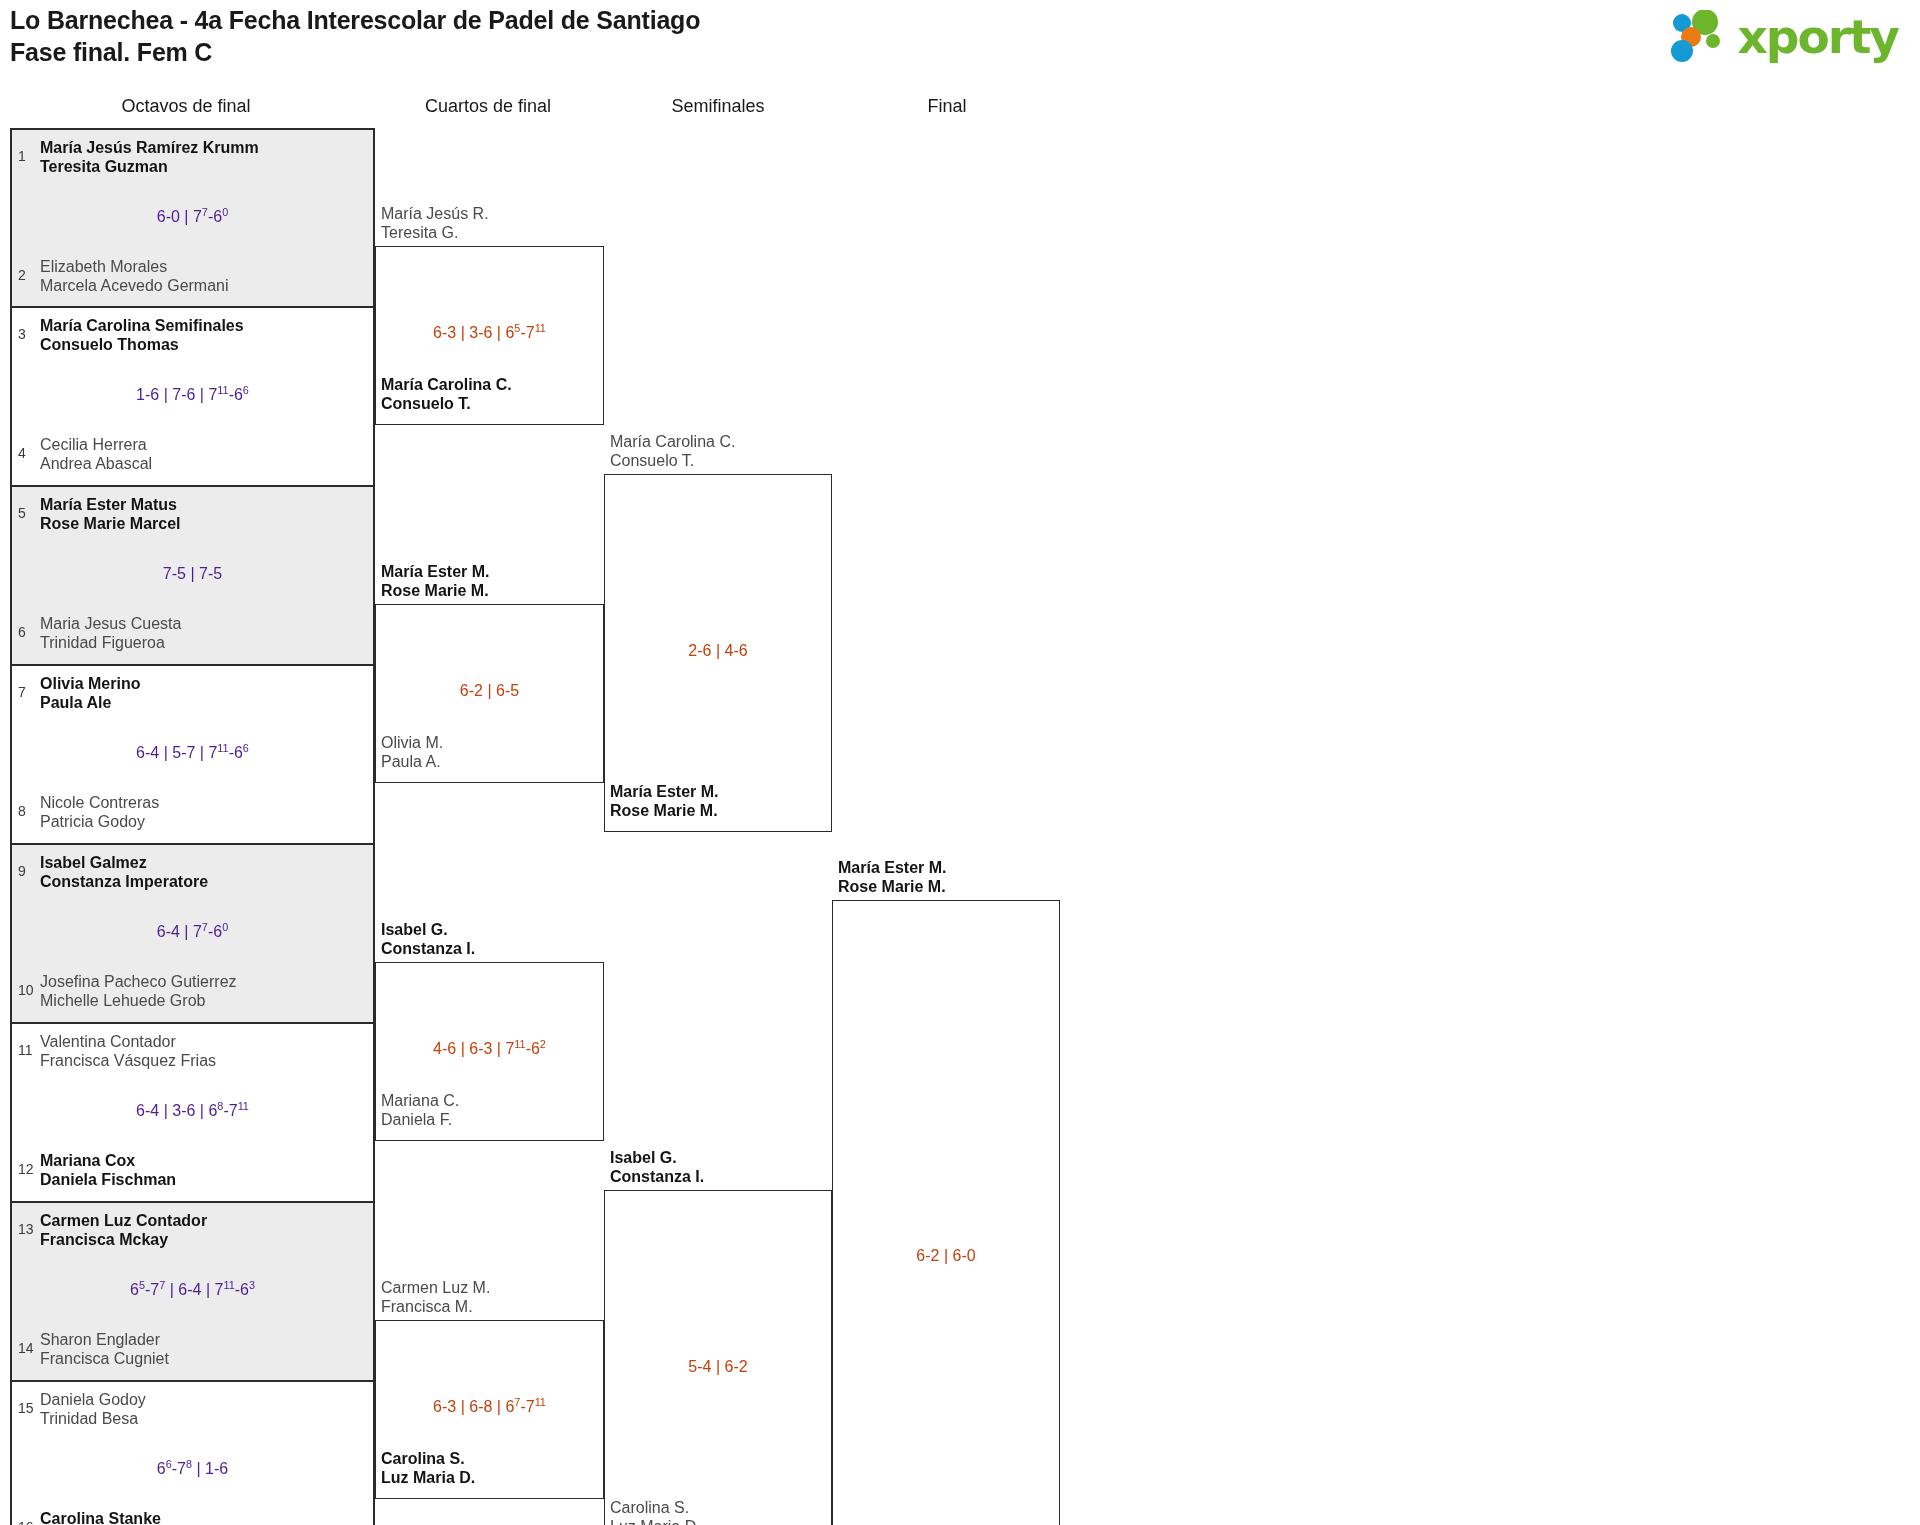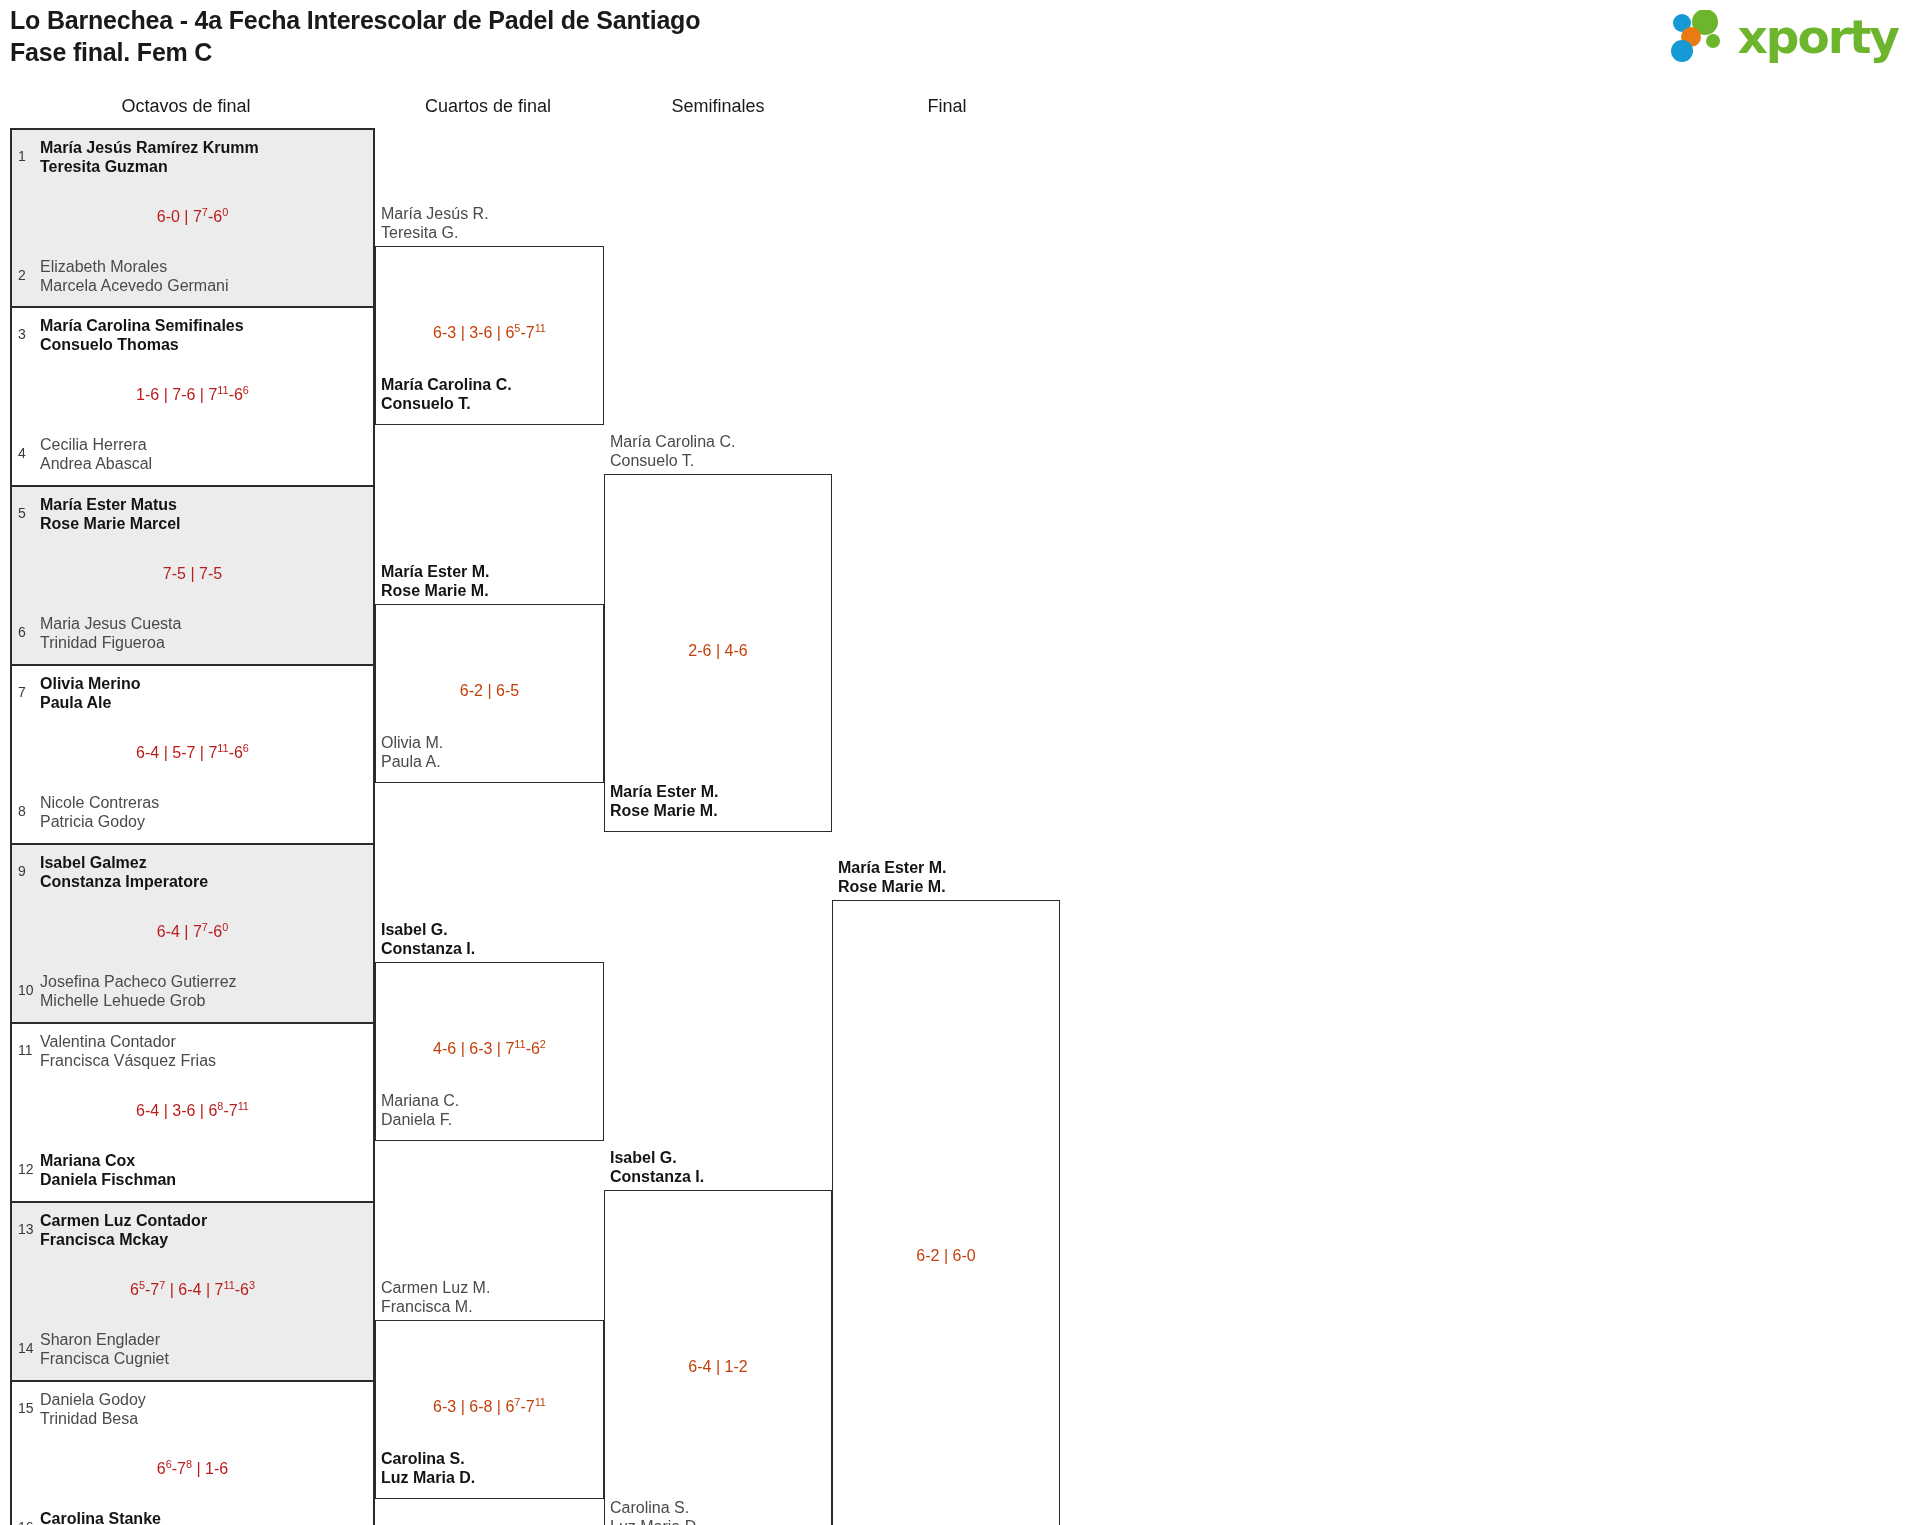--- a/index.html
+++ b/index.html
@@ -90,21 +90,21 @@
     font-size: 16px;
     line-height: 19px;
     color: #4a4a4a;
   }
   .pair.win { color: #141414; font-weight: bold; }
   .pair .pl { display: block; white-space: nowrap; }
 
   .r1-score {
     position: absolute;
     font-size: 16px;
-    color: #b91c1c;
+    color: #4c1d95;
     text-align: center;
     white-space: nowrap;
   }
 
   
   .conn-box {
     position: absolute;
     border: 1.6px solid #2b2b2b;
   }
   .conn-score {
@@ -299,21 +299,21 @@
       <div class="conn-score" style="left: 604px; width: 228px; top: 641.5px;">2-6 | 4-6</div>
       <div class="adv-name win" style="left: 610px; top: 781.5px;">
         <span class="pl">María Ester M.</span>
         <span class="pl">Rose Marie M.</span>
       </div>
       <div class="conn-box" style="left: 604px; top: 1189.5px; width: 228px; height: 358px;"></div>
       <div class="adv-name win" style="left: 610px; top: 1147.5px;">
         <span class="pl">Isabel G.</span>
         <span class="pl">Constanza I.</span>
       </div>
-      <div class="conn-score" style="left: 604px; width: 228px; top: 1357.5px;">6-4 | 1-2</div>
+      <div class="conn-score" style="left: 604px; width: 228px; top: 1357.5px;">5-4 | 6-2</div>
       <div class="adv-name" style="left: 610px; top: 1497.5px;">
         <span class="pl">Carolina S.</span>
         <span class="pl">Luz Maria D.</span>
       </div>
       <div class="conn-box" style="left: 832px; top: 899.5px; width: 228px; height: 716px;"></div>
       <div class="adv-name win" style="left: 838px; top: 857.5px;">
         <span class="pl">María Ester M.</span>
         <span class="pl">Rose Marie M.</span>
       </div>
       <div class="conn-score" style="left: 832px; width: 228px; top: 1246.5px;">6-2 | 6-0</div>

